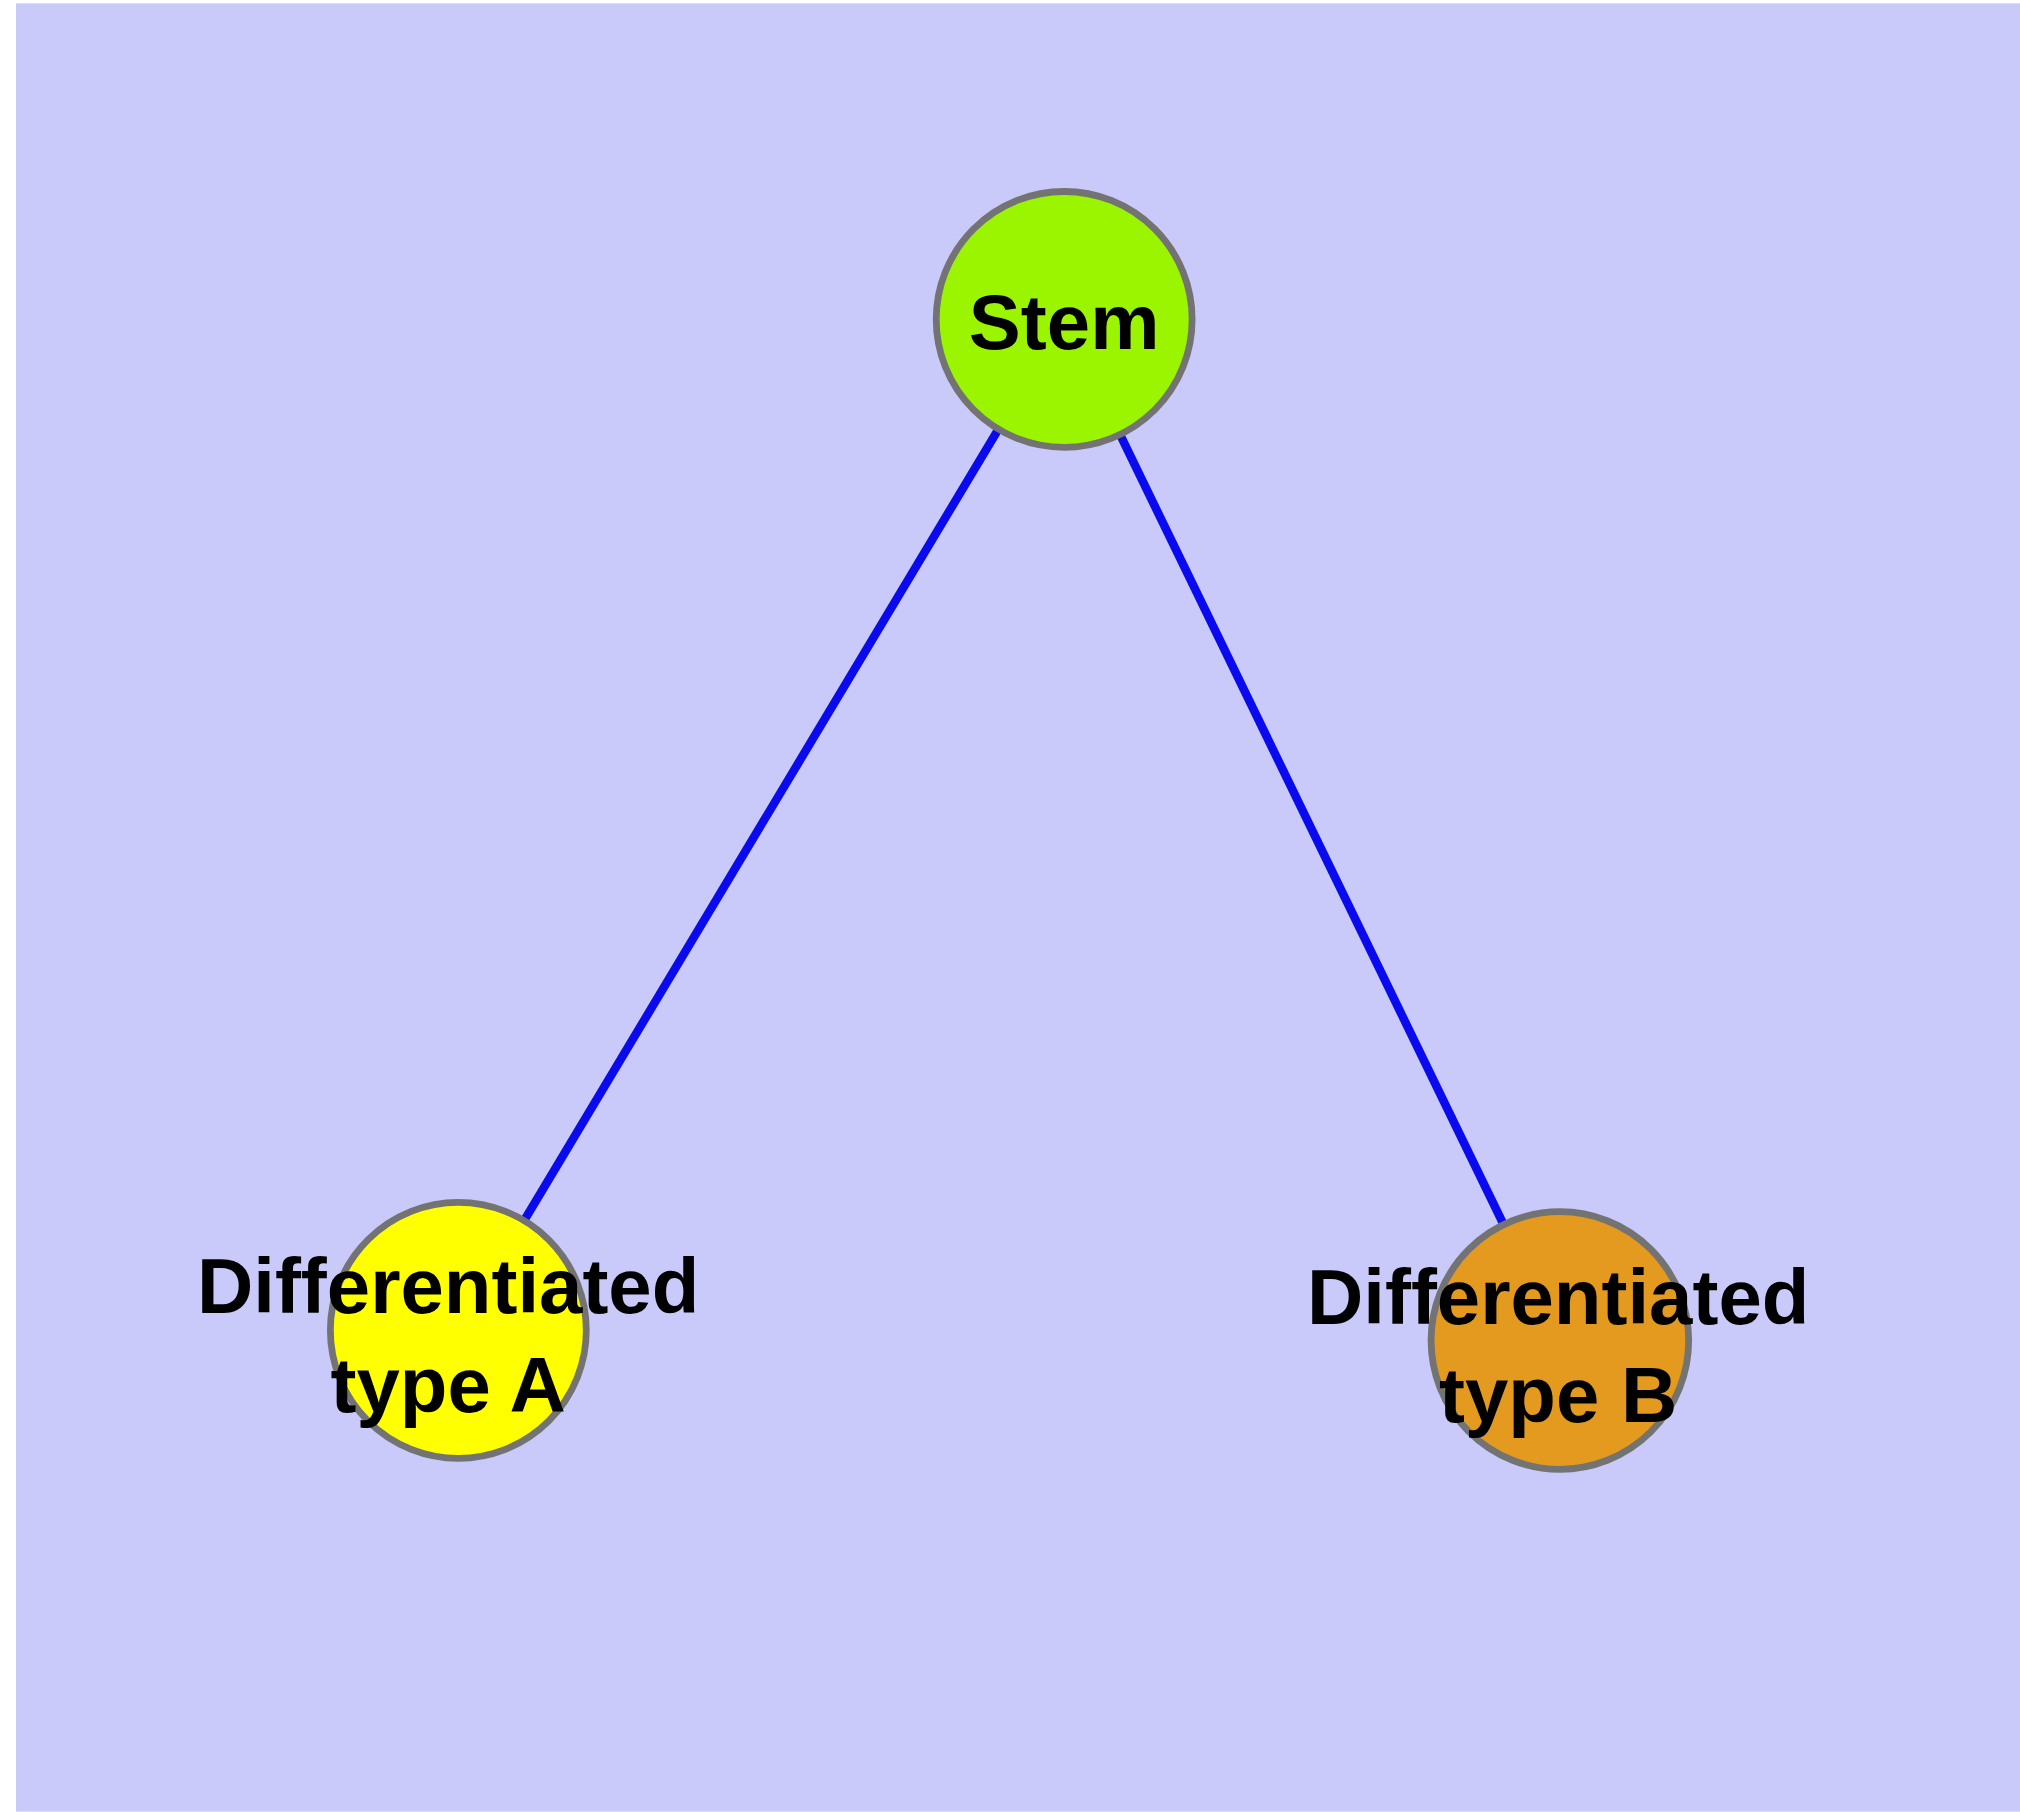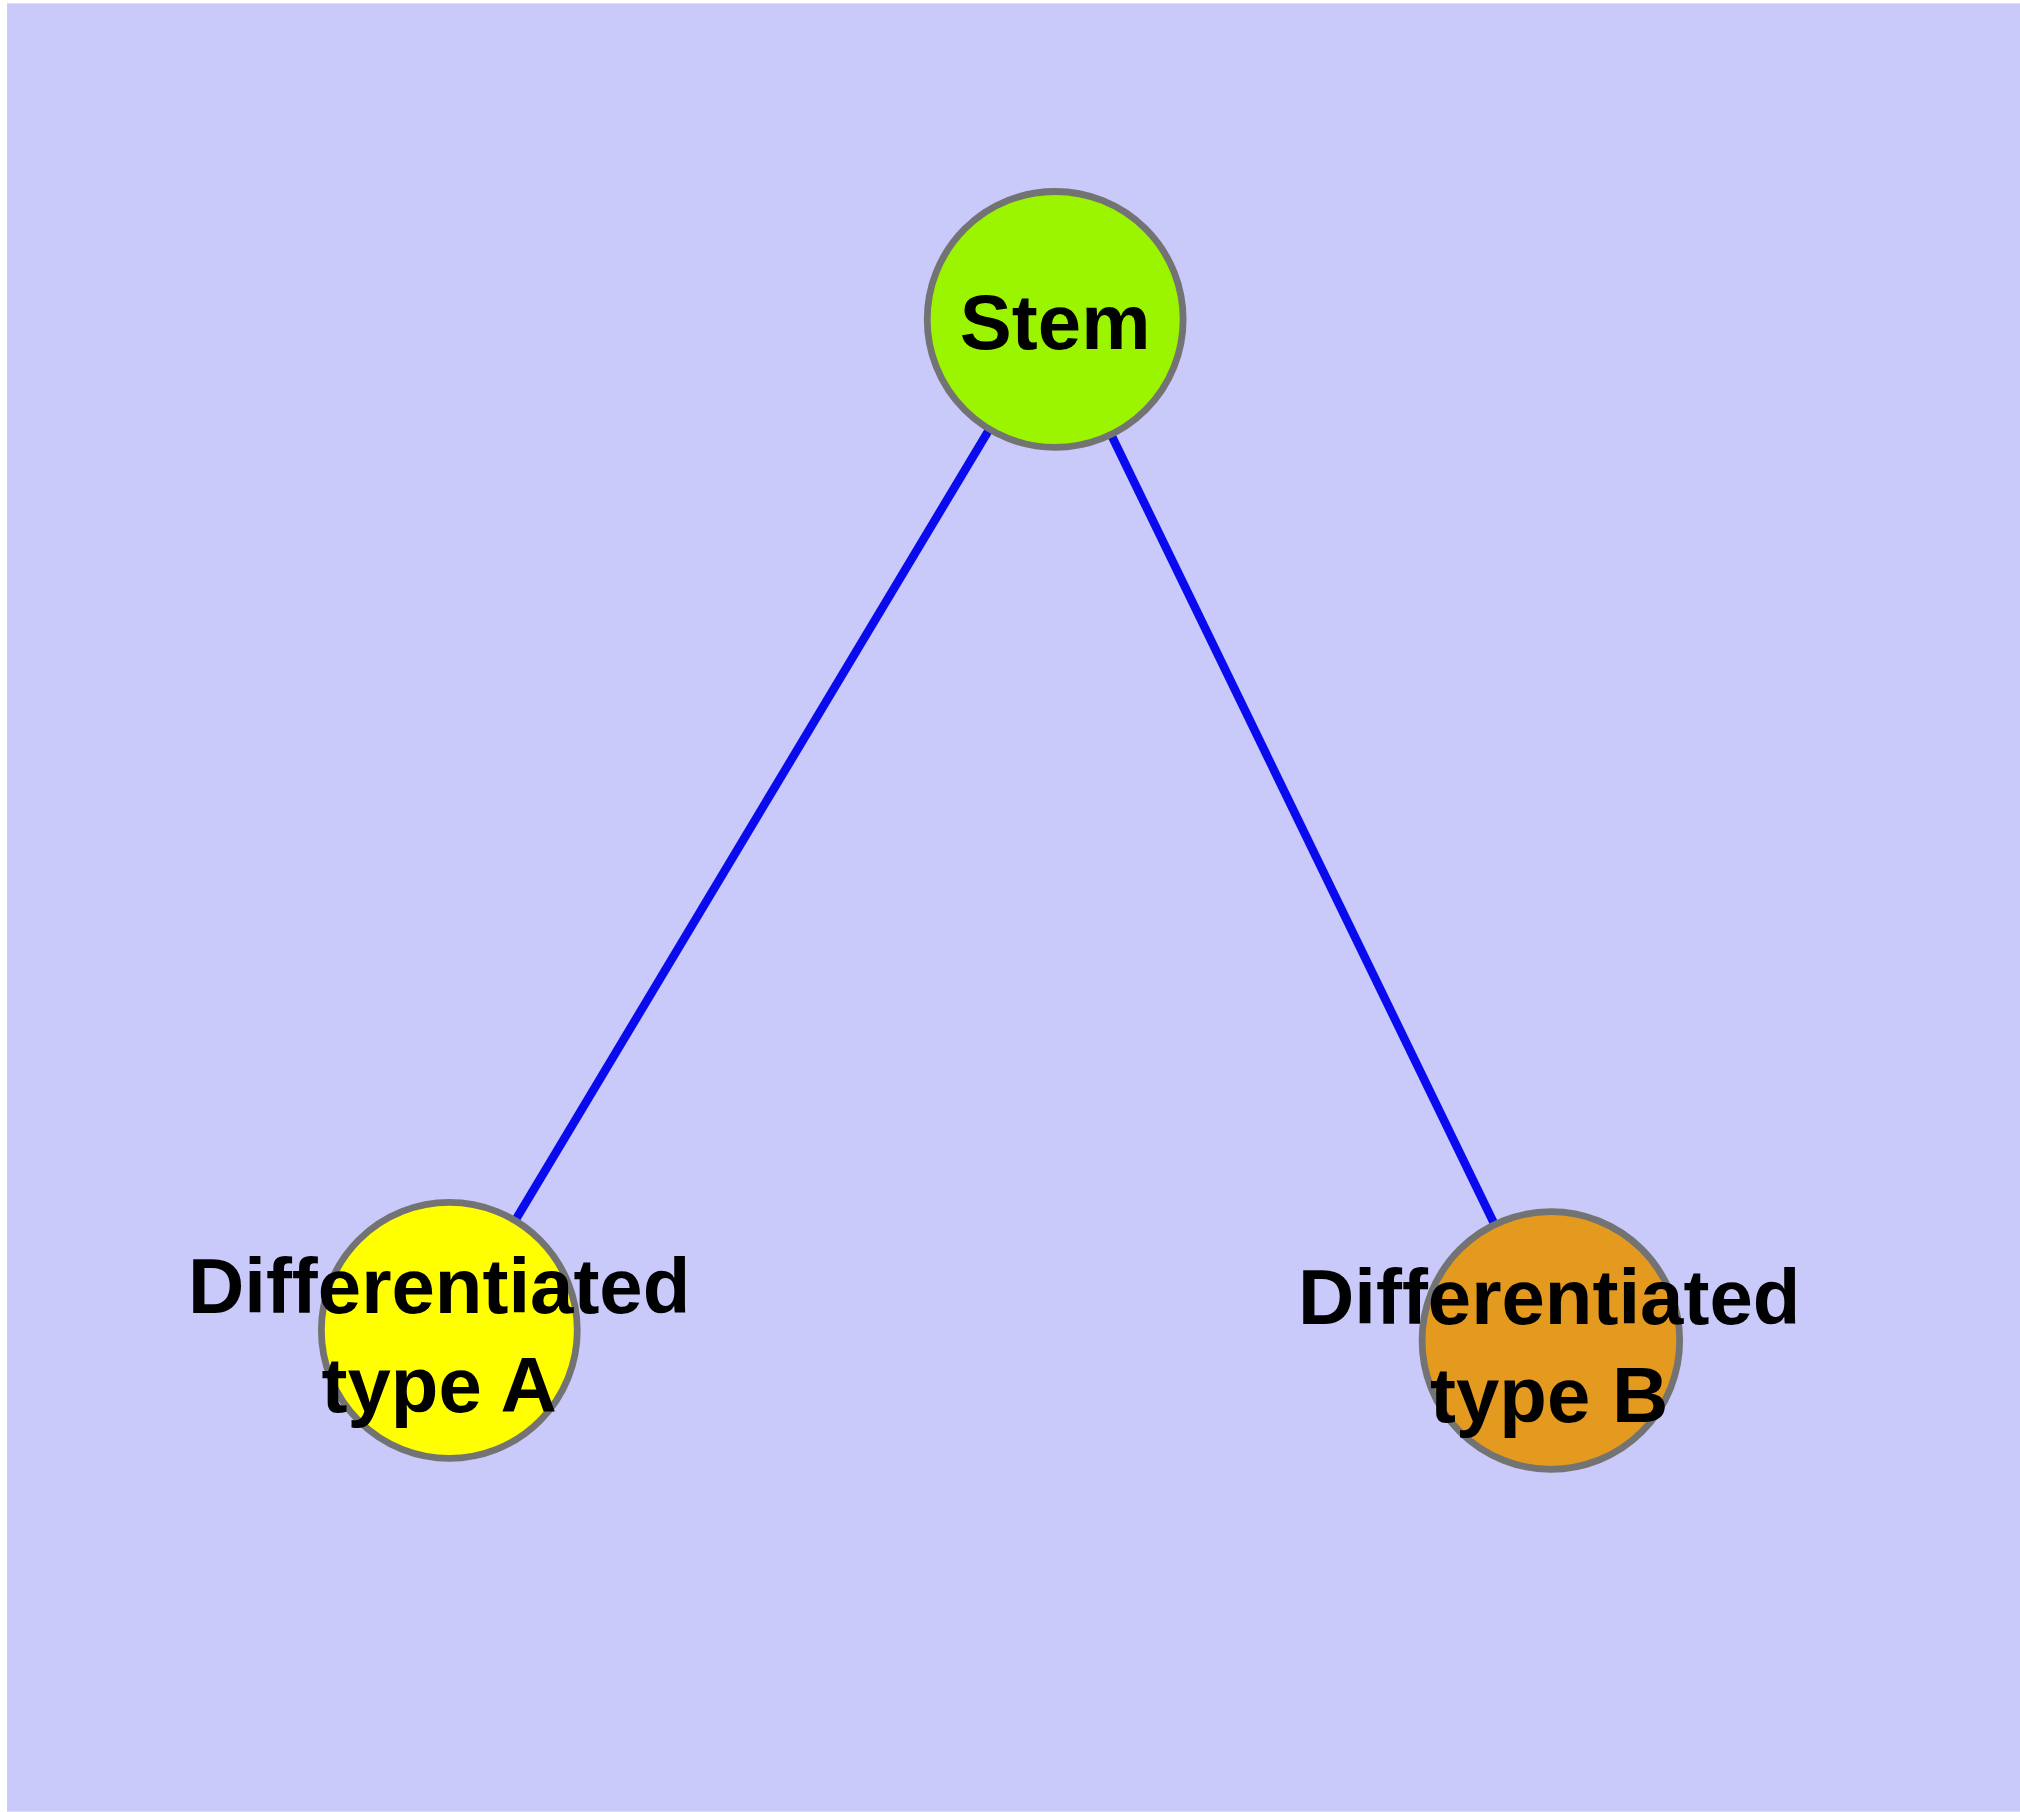--- a/index.html
+++ b/index.html
@@ -7,21 +7,21 @@
     padding: 0;
     background: #ffffff;
     width: 2021px;
     height: 1812px;
     overflow: hidden;
     font-family: "Liberation Sans", sans-serif;
   }
   .stage {
     position: absolute;
     top: 3.4px;
-    left: 7px;
+    left: 16px;
     width: 1616px;
     height: 1809px;
   }
   .stage svg {
     display: block;
     width: 2015px;
     height: 1809px;
   }
   .edge {
     fill: none;

